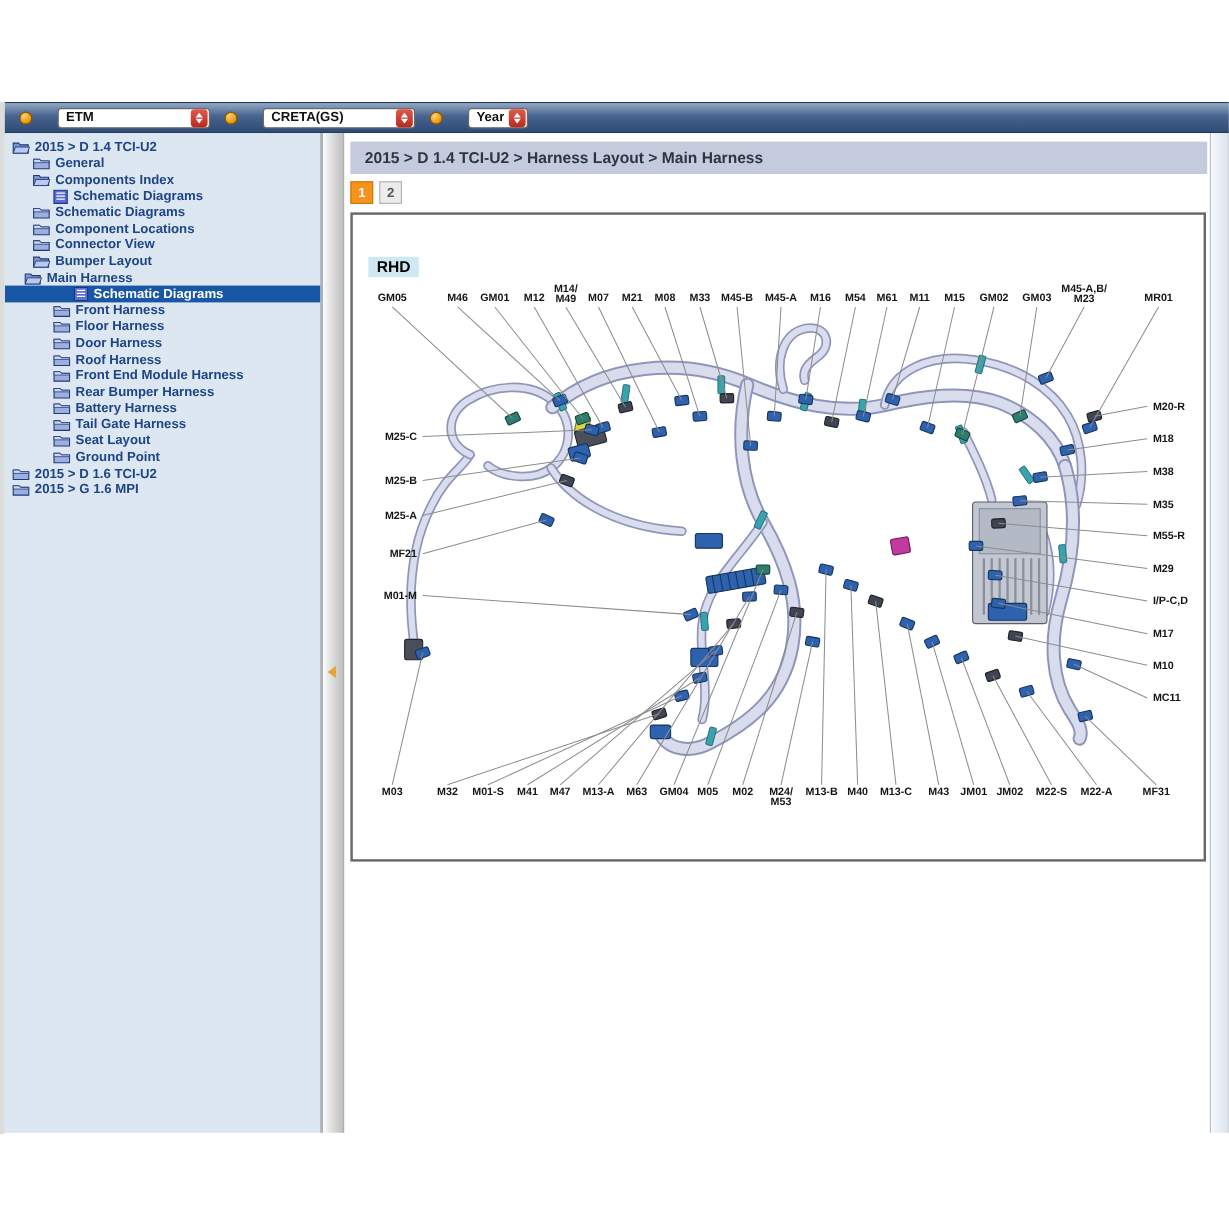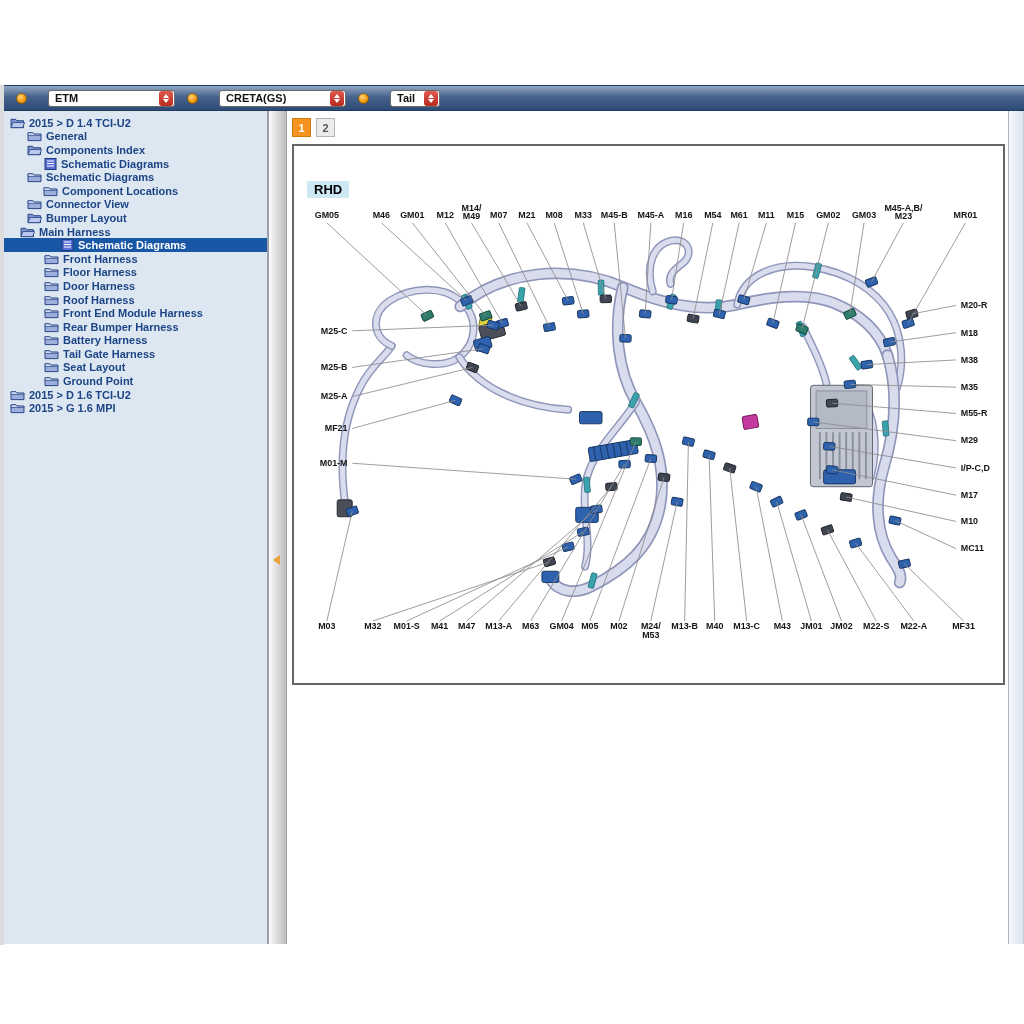--- a/index.html
+++ b/index.html
@@ -86,21 +86,21 @@
         <span class="val">CRETA(GS)</span>
         <span class="stepper">
             <i class="up"></i>
             <i class="dn"></i>
           </span>
       </div>
     </div>
     <div class="tb-group">
       <span class="tb-dot"></span>
       <div class="tb-select" style="width:50px">
-        <span class="val">Tail</span>
+        <span class="val">Year</span>
         <span class="stepper">
             <i class="up"></i>
             <i class="dn"></i>
           </span>
       </div>
     </div>
   </div>
 
   <div id="content">
     <div id="sidebar">
@@ -132,21 +132,21 @@
           </svg>
           <span class="tree-label">Schematic Diagrams</span>
         </div>
         <div class="tree-row" style="padding-left: 23px;">
           <svg width="15" height="12" viewBox="0 0 16 13">
             <path d="M1 3 L1 11.5 L15 11.5 L15 4.5 L7.6 4.5 L6.3 3 Z" fill="#9db0dd" stroke="#1d3a7c"></path>
             <path d="M1 6 L15 6 L15 4.5 L7.6 4.5 L6.3 3 L1 3 Z" fill="#cdd7f1" stroke="#1d3a7c" stroke-width="0.7"></path>
           </svg>
           <span class="tree-label">Schematic Diagrams</span>
         </div>
-        <div class="tree-row" style="padding-left: 39px;">
+        <div class="tree-row" style="padding-left: 23px;">
           <svg width="15" height="12" viewBox="0 0 16 13">
             <path d="M1 3 L1 11.5 L15 11.5 L15 4.5 L7.6 4.5 L6.3 3 Z" fill="#9db0dd" stroke="#1d3a7c"></path>
             <path d="M1 6 L15 6 L15 4.5 L7.6 4.5 L6.3 3 L1 3 Z" fill="#cdd7f1" stroke="#1d3a7c" stroke-width="0.7"></path>
           </svg>
           <span class="tree-label">Component Locations</span>
         </div>
         <div class="tree-row" style="padding-left: 23px;">
           <svg width="15" height="12" viewBox="0 0 16 13">
             <path d="M1 3 L1 11.5 L15 11.5 L15 4.5 L7.6 4.5 L6.3 3 Z" fill="#9db0dd" stroke="#1d3a7c"></path>
             <path d="M1 6 L15 6 L15 4.5 L7.6 4.5 L6.3 3 L1 3 Z" fill="#cdd7f1" stroke="#1d3a7c" stroke-width="0.7"></path>
@@ -258,20 +258,21 @@
           </svg>
           <span class="tree-label">2015 &gt; G 1.6 MPI</span>
         </div>
       </div>
 
     <div id="splitter">
       <span class="collapse-arrow"></span>
     </div>
 
     <div id="main">
+      <div id="breadcrumb">2015 &gt; D 1.4 TCI-U2 &gt; Harness Layout &gt; Main Harness</div>
       <div id="tabs">
           <div class="ptab active">1</div>
           <div class="ptab">2</div>
         </div>
 
       <div id="panel">
         <span id="rhd">RHD</span>
 
         <svg id="diagram-svg" viewBox="248 206 755 507" preserveAspectRatio="xMidYMid meet">
 

